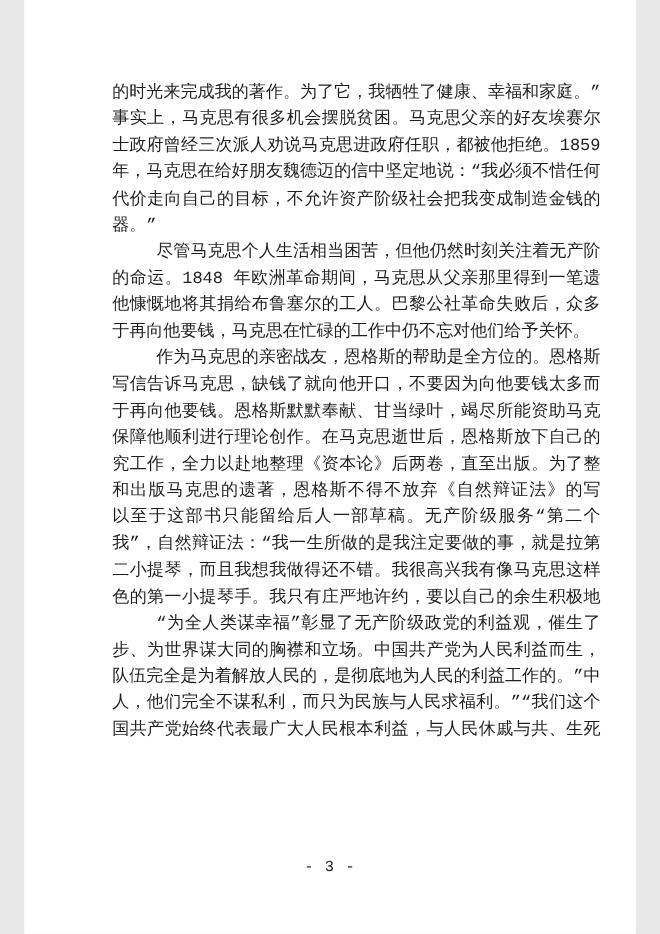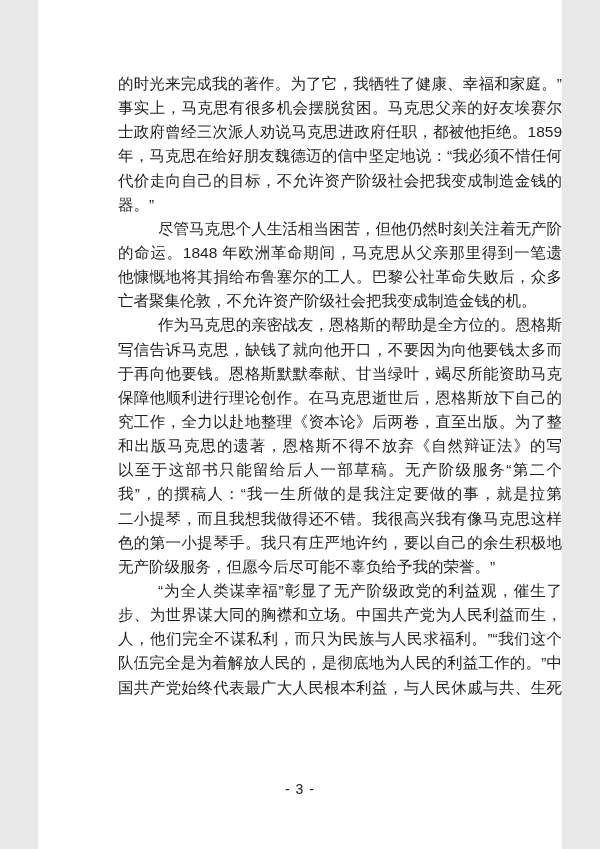--- a/index.html
+++ b/index.html
@@ -2,22 +2,23 @@
 <html><head>
 <meta charset="utf-8">
 <style>
   html, body { margin: 0; padding: 0; background: #e8e8e8; }
   .page {
     position: relative;
     width: 524px;
     height: 849px;
     margin: 0 auto;
     background: #ffffff;
-    font-family: Liberation Sans, sans-serif;
+    font-family: Liberation Mono, monospace;
     overflow: hidden;
+    padding-left: 32px;
   }
   .text-block {
     position: absolute;
     left: 80px;
     top: 72px;
     width: 444px;
     font-size: 15.5px;
     line-height: 24.15px;
     color: #1f1f1f;
     letter-spacing: 0;
@@ -48,32 +49,31 @@
   <div class="text-block" id="doc-body">
       <div class="line">的时光来完成我的著作。为了它，我牺牲了健康、幸福和家庭。”</div>
       <div class="line">事实上，马克思有很多机会摆脱贫困。马克思父亲的好友埃赛尔曾</div>
       <div class="line">士政府曾经三次派人劝说马克思进政府任职，都被他拒绝。1859</div>
       <div class="line">年，马克思在给好朋友魏德迈的信中坚定地说：“我必须不惜任何</div>
       <div class="line">代价走向自己的目标，不允许资产阶级社会把我变成制造金钱的机</div>
       <div class="line para-end">器。”</div>
       <div class="line indent">尽管马克思个人生活相当困苦，但他仍然时刻关注着无产阶级</div>
       <div class="line">的命运。1848 年欧洲革命期间，马克思从父亲那里得到一笔遗产，</div>
       <div class="line">他慷慨地将其捐给布鲁塞尔的工人。巴黎公社革命失败后，众多流</div>
-      <div class="line para-end">亡者聚集伦敦，不允许资产阶级社会把我变成制造金钱的机。</div>
+      <div class="line para-end">于再向他要钱，马克思在忙碌的工作中仍不忘对他们给予关怀。</div>
       <div class="line indent">作为马克思的亲密战友，恩格斯的帮助是全方位的。恩格斯曾</div>
       <div class="line">写信告诉马克思，缺钱了就向他开口，不要因为向他要钱太多而羞</div>
       <div class="line">于再向他要钱。恩格斯默默奉献、甘当绿叶，竭尽所能资助马克思，</div>
       <div class="line">保障他顺利进行理论创作。在马克思逝世后，恩格斯放下自己的研</div>
       <div class="line">究工作，全力以赴地整理《资本论》后两卷，直至出版。为了整理</div>
       <div class="line">和出版马克思的遗著，恩格斯不得不放弃《自然辩证法》的写作，</div>
       <div class="line">以至于这部书只能留给后人一部草稿。无产阶级服务“第二个</div>
-      <div class="line">我”，的撰稿人：“我一生所做的是我注定要做的事，就是拉第</div>
+      <div class="line">我”，自然辩证法：“我一生所做的是我注定要做的事，就是拉第</div>
       <div class="line">二小提琴，而且我想我做得还不错。我很高兴我有像马克思这样出</div>
       <div class="line">色的第一小提琴手。我只有庄严地许约，要以自己的余生积极地为</div>
-      <div class="line para-end">无产阶级服务，但愿今后尽可能不辜负给予我的荣誉。”</div>
       <div class="line indent">“为全人类谋幸福”彰显了无产阶级政党的利益观，催生了</div>
       <div class="line">步、为世界谋大同的胸襟和立场。中国共产党为人民利益而生，为</div>
+      <div class="line">队伍完全是为着解放人民的，是彻底地为人民的利益工作的。”中</div>
       <div class="line">人，他们完全不谋私利，而只为民族与人民求福利。”“我们这个</div>
-      <div class="line">队伍完全是为着解放人民的，是彻底地为人民的利益工作的。”中</div>
       <div class="line">国共产党始终代表最广大人民根本利益，与人民休戚与共、生死相</div>
     </div>
   <div class="footer">- 3 -</div>
 </div>
 
 </body></html>

